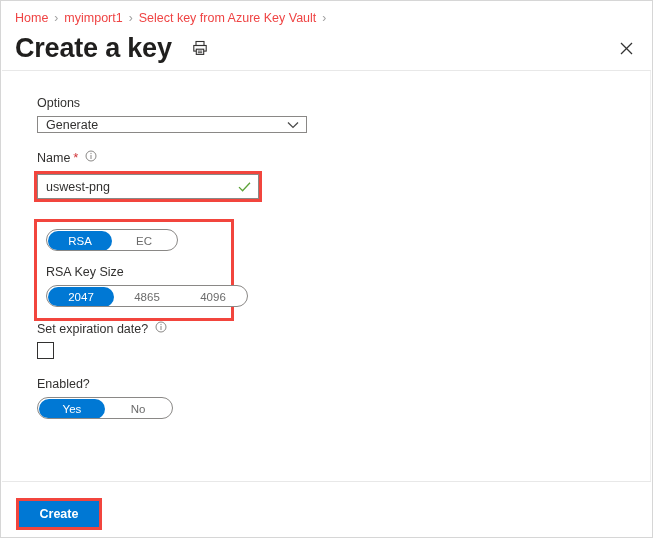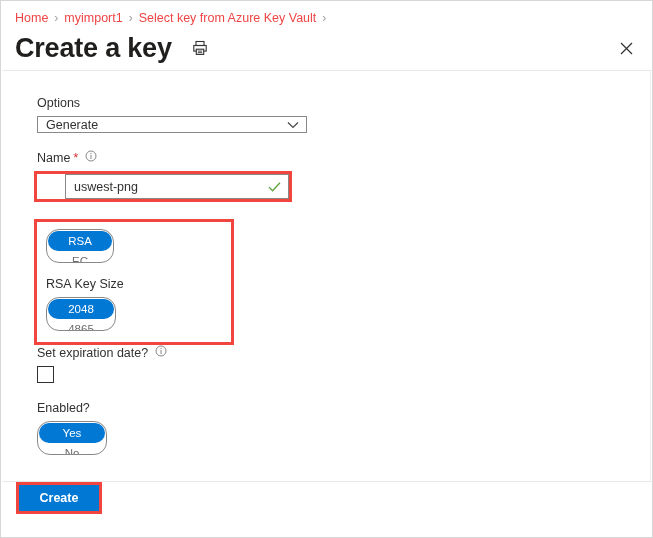--- a/index.html
+++ b/index.html
@@ -150,23 +150,22 @@
   }
 
   
   .hl-red {
     border: 3px solid #f2453d;
     box-sizing: border-box;
     display: inline-block;
   }
   .name-hl {
     position: relative;
-    width: 258px;
+    width: 228px;
     margin-left: -3px;
-    padding-left: 28px;
   }
   .text-input {
     width: 100%;
     height: 25px;
     border: 1px solid #8a8886;
     background: #fff;
     box-sizing: border-box;
     font-family: "Liberation Sans", sans-serif;
     font-size: 12.5px;
     color: #323130;
@@ -190,26 +189,25 @@
     margin-left: -3px;
     padding: 7px 9px 11px 9px;
     box-sizing: border-box;
   }
 
   
   .pill {
     display: inline-flex;
     border: 1px solid #8a8886;
     border-radius: 13px;
-    height: 34px;
+    height: 22px;
     background: #fff;
     box-sizing: border-box;
     overflow: hidden;
     padding: 1px;
-    flex-direction: column;
   }
   .pill-opt {
     height: 20px;
     line-height: 20px;
     padding: 0 12px;
     border-radius: 11px;
     font-size: 11.5px;
     color: #6b6b6b;
     text-align: center;
     cursor: pointer;
@@ -244,21 +242,21 @@
     left: 1px;
     right: 1px;
     bottom: 1px;
     height: 54px;
     border-top: 1px solid #e8e8e8;
     background: #ffffff;
   }
   .create-hl {
     position: absolute;
     left: 14px;
-    top: 0;
+    top: 16px;
     border: 3px solid #f2453d;
     box-sizing: border-box;
     padding: 0;
   }
   .create-btn {
     display: block;
     background: #0078d4;
     color: #ffffff;
     border: none;
     font-family: "Liberation Sans", sans-serif;
@@ -365,21 +363,21 @@
           <span class="pill-opt sel">RSA</span>
           <span class="pill-opt">EC</span>
         </div>
       </div>
 
       <div>
         <div class="field-label">
           <span>RSA Key Size</span>
         </div>
         <div class="pill pill-keysize">
-          <span class="pill-opt sel">2048</span>
+          <span class="pill-opt sel">2047</span>
           <span class="pill-opt">4865</span>
           <span class="pill-opt">4096</span>
         </div>
       </div>
 
     </div>
 
     
 
     

